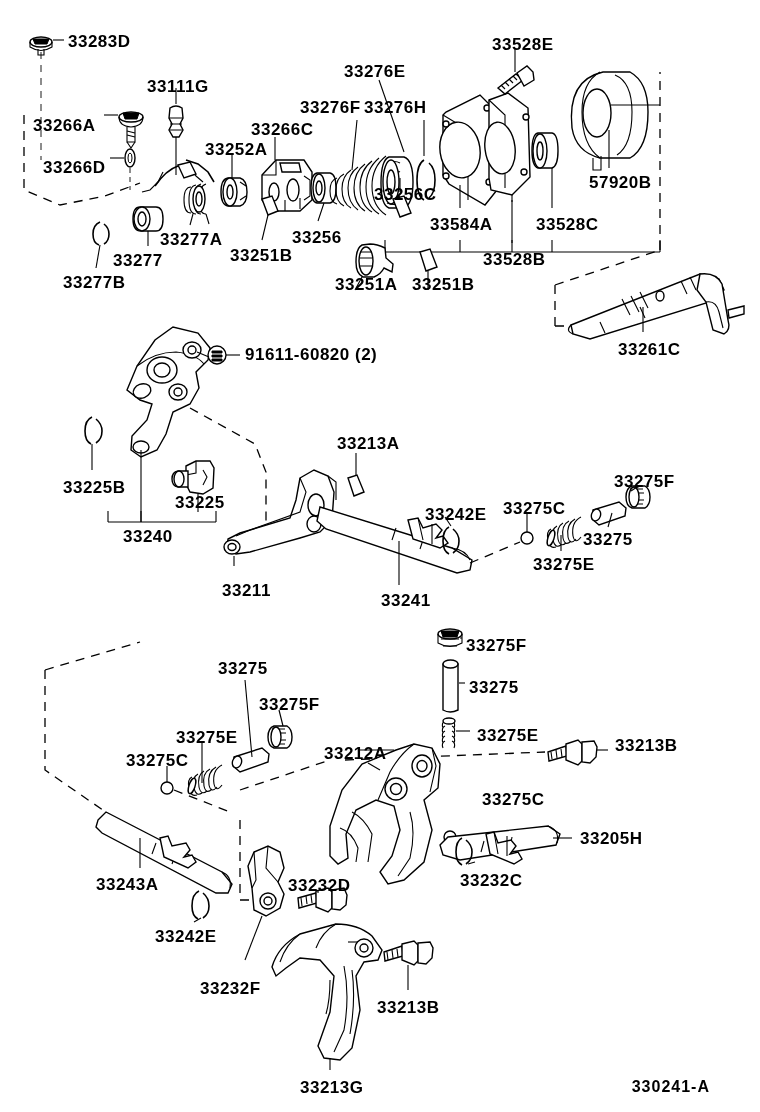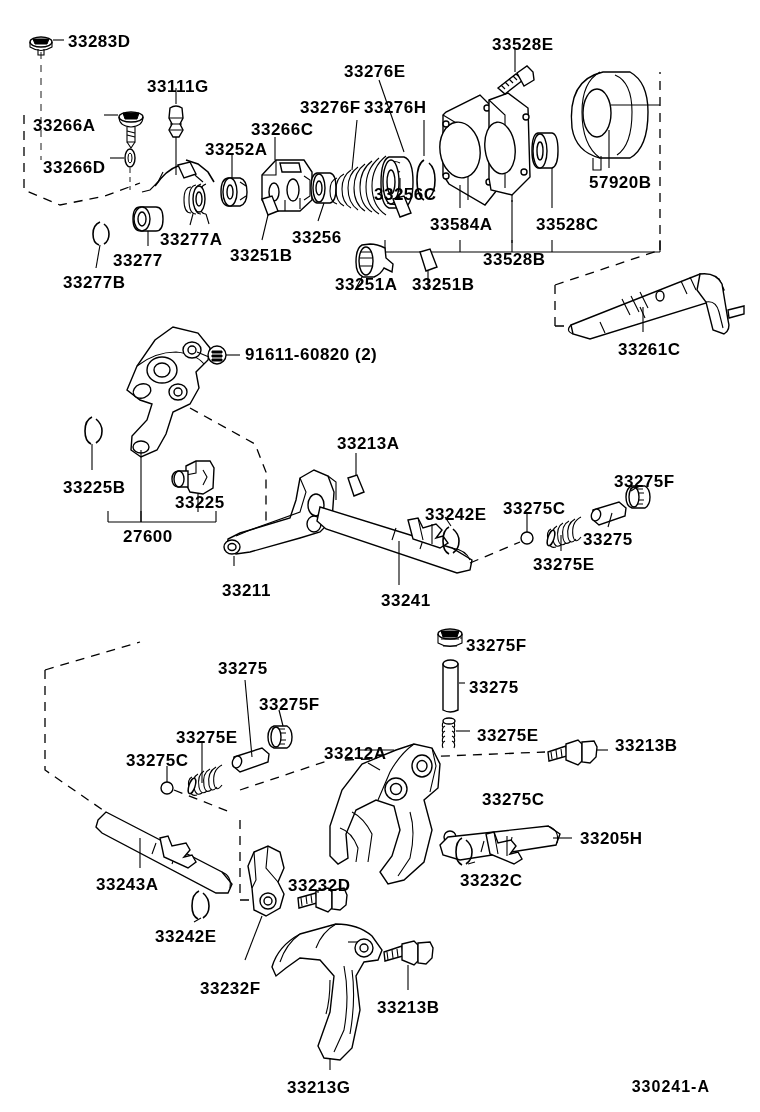--- a/index.html
+++ b/index.html
@@ -527,21 +527,21 @@
       <div class="lbl" style="left: 230px; top: 247px;">33251B</div>
       <div class="lbl" style="left: 160px; top: 231px;">33277A</div>
       <div class="lbl" style="left: 113px; top: 252px;">33277</div>
       <div class="lbl" style="left: 63px; top: 274px;">33277B</div>
       <div class="lbl" style="left: 335px; top: 276px;">33251A</div>
       <div class="lbl" style="left: 412px; top: 276px;">33251B</div>
       <div class="lbl" style="left: 618px; top: 341px;">33261C</div>
       <div class="lbl" style="left: 245px; top: 346px;">91611-60820 (2)</div>
       <div class="lbl" style="left: 63px; top: 479px;">33225B</div>
       <div class="lbl" style="left: 175px; top: 494px;">33225</div>
-      <div class="lbl" style="left: 123px; top: 528px;">27600</div>
+      <div class="lbl" style="left: 123px; top: 528px;">33240</div>
       <div class="lbl" style="left: 337px; top: 435px;">33213A</div>
       <div class="lbl" style="left: 222px; top: 570px; margin-top: 12px;">33211</div>
       <div class="lbl" style="left: 381px; top: 592px;">33241</div>
       <div class="lbl" style="left: 425px; top: 506px;">33242E</div>
       <div class="lbl" style="left: 503px; top: 500px;">33275C</div>
       <div class="lbl" style="left: 533px; top: 556px;">33275E</div>
       <div class="lbl" style="left: 583px; top: 531px;">33275</div>
       <div class="lbl" style="left: 614px; top: 473px;">33275F</div>
       <div class="lbl" style="left: 466px; top: 637px;">33275F</div>
       <div class="lbl" style="left: 469px; top: 679px;">33275</div>
@@ -553,18 +553,18 @@
       <div class="lbl" style="left: 176px; top: 729px;">33275E</div>
       <div class="lbl" style="left: 126px; top: 752px;">33275C</div>
       <div class="lbl" style="left: 324px; top: 745px;">33212A</div>
       <div class="lbl" style="left: 580px; top: 830px;">33205H</div>
       <div class="lbl" style="left: 96px; top: 876px;">33243A</div>
       <div class="lbl" style="left: 288px; top: 877px;">33232D</div>
       <div class="lbl" style="left: 460px; top: 872px;">33232C</div>
       <div class="lbl" style="left: 155px; top: 928px;">33242E</div>
       <div class="lbl" style="left: 200px; top: 980px;">33232F</div>
       <div class="lbl" style="left: 377px; top: 999px;">33213B</div>
-      <div class="lbl" style="left: 287px; top: 1079px;">33213G</div>
+      <div class="lbl" style="left: 300px; top: 1079px;">33213G</div>
     </div>
 
   <div class="footer-lbl">330241-A</div>
 
 </div>
 
 </body></html>

